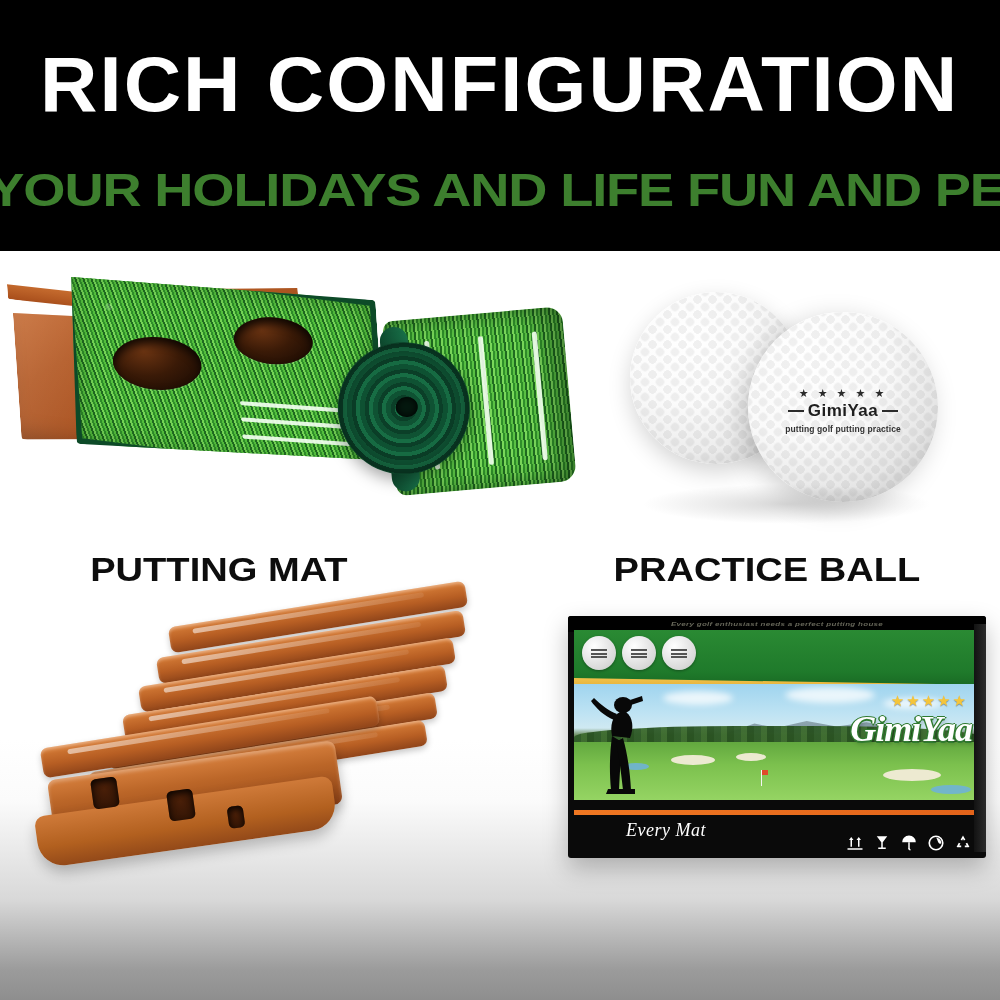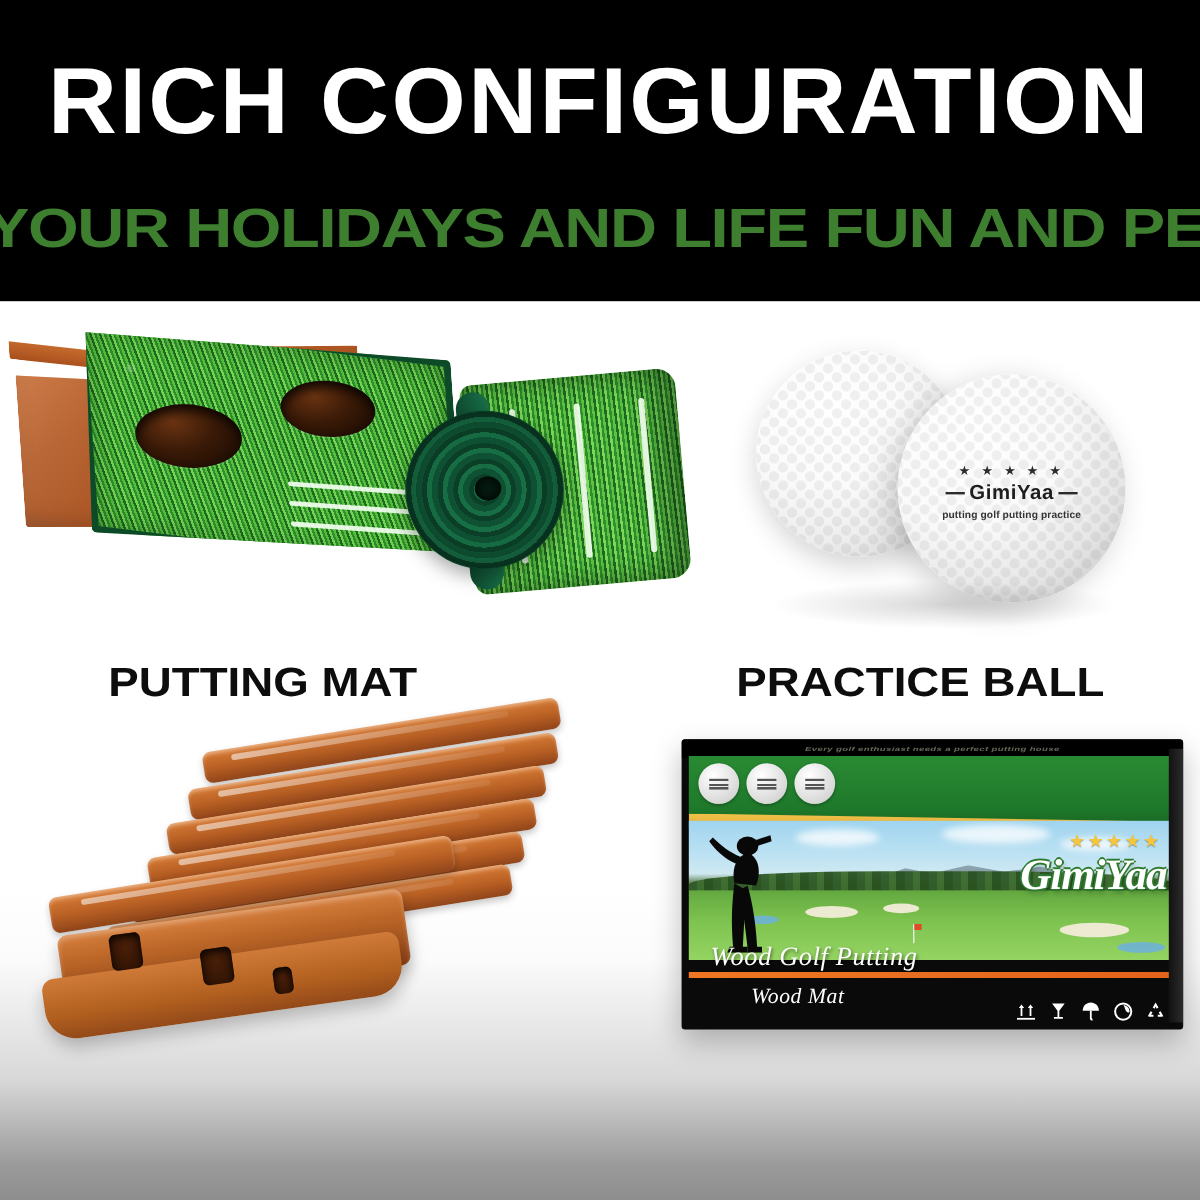--- a/index.html
+++ b/index.html
@@ -317,23 +317,22 @@
             <path d="M18 99 L33 99 L33 104 L16 104 Z"></path>
             <path d="M33 99 L45 99 L45 104 L33 104 Z"></path>
           </g>
         </svg>
       </div>
     </div>
 
     <div class="box-stars">★★★★★</div>
     <div class="box-brand">GimiYaa</div>
 
-    <div class="box-title">Wood Golf Putting</div>
     <div class="box-orange"></div>
-    <div class="box-sub">Wood Mat</div>
+    <div class="box-sub">Every Mat</div>
 
     <div class="box-icons">
       <svg width="18" height="18" viewBox="0 0 24 24">
         <g fill="#fff">
             <path d="M7 4l3 4H8v9H6V8H4z"></path>
             <path d="M17 4l3 4h-2v9h-2V8h-2z"></path>
             <rect x="2" y="19" width="20" height="2"></rect>
           </g>
       </svg>
       <svg width="18" height="18" viewBox="0 0 24 24">

